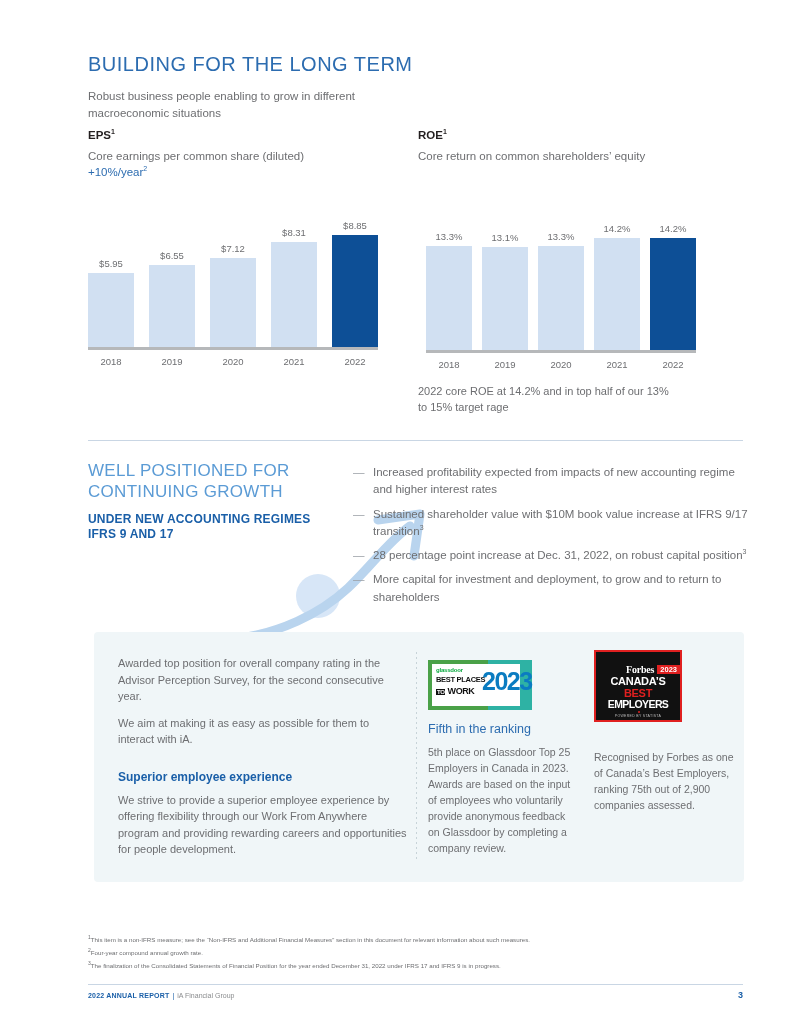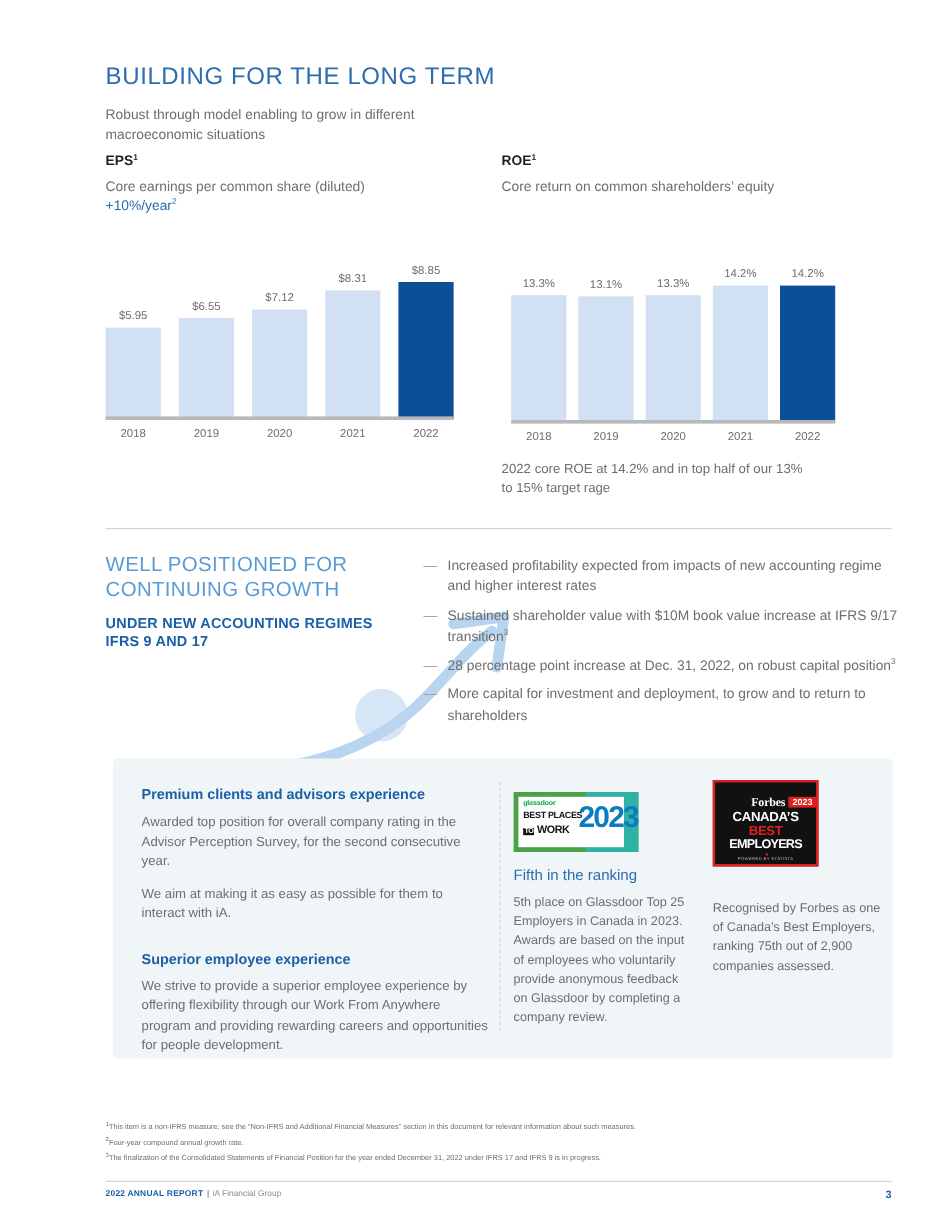--- a/index.html
+++ b/index.html
@@ -131,21 +131,21 @@
   .f-left .g { color: #8a8c8e; }
   .f-pg { position: absolute; right: 0; top: 0; font-size: 9px; font-weight: bold; color: #1a5fa8; }
 </style>
 </head>
 <body>
 
 <div class="page">
 
   <div class="s1">
     <div class="h1">BUILDING FOR THE LONG TERM</div>
-    <div class="subhead">Robust through model enabling to grow in different macroeconomic situations</div>
+    <div class="subhead">Robust business people enabling to grow in different macroeconomic situations</div>
   </div>
 
   <div class="charts">
 
     <div class="chart-col">
       <div class="chart-title">
         <span>EPS</span><sup>1</sup>
       </div>
       <div class="chart-sub">Core earnings per common share (diluted)</div>
       <div class="chart-growth">
@@ -255,21 +255,20 @@
         </div>
         <div class="bullet">
           <div class="dash">—</div>
           <div class="btext">More capital for investment and deployment, to grow and to return to shareholders</div>
         </div>
       </div>
   </div>
 
   <div class="panel">
     <div class="p-col1">
-      <div class="p-h">Premium clients and advisors experience</div>
       <div class="p-p">Awarded top position for overall company rating in the Advisor Perception Survey, for the second consecutive year.</div>
       <div class="p-p">We aim at making it as easy as possible for them to interact with iA.</div>
       <div class="p-h second">Superior employee experience</div>
       <div class="p-p">We strive to provide a superior employee experience by offering flexibility through our Work From Anywhere program and providing rewarding careers and opportunities for people development.</div>
     </div>
 
     <div class="vline"></div>
 
     <div class="p-col2">
       <div class="gd-badge">

